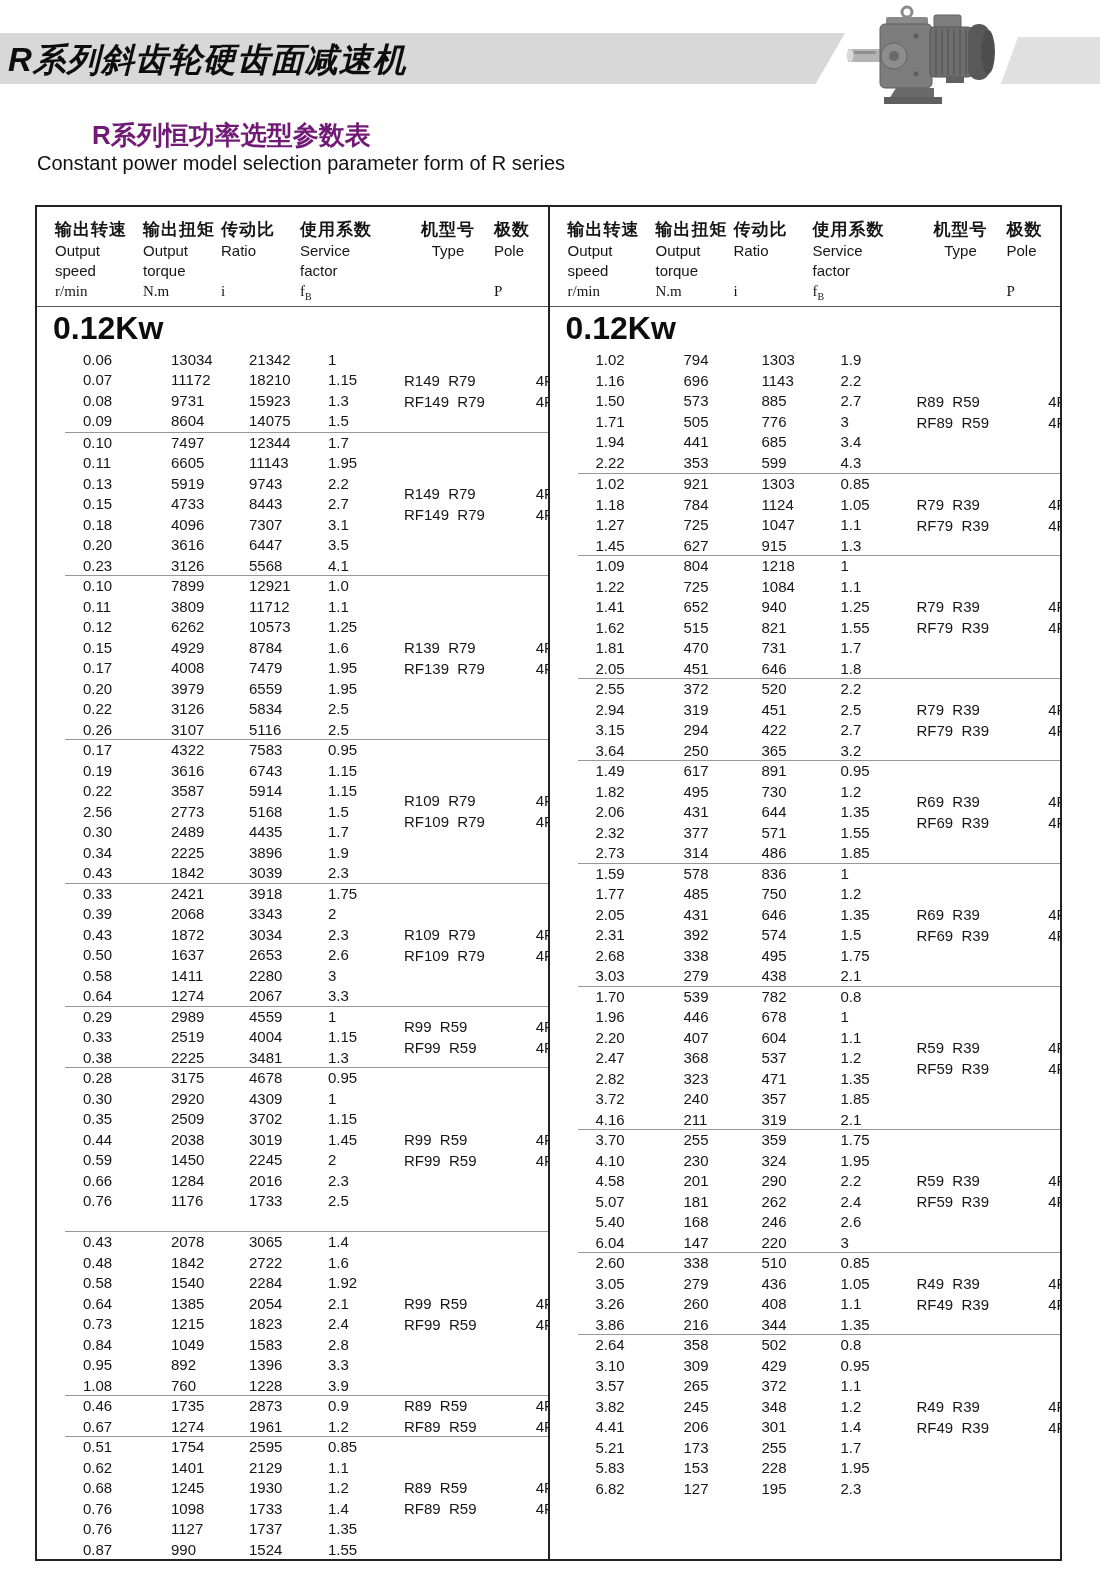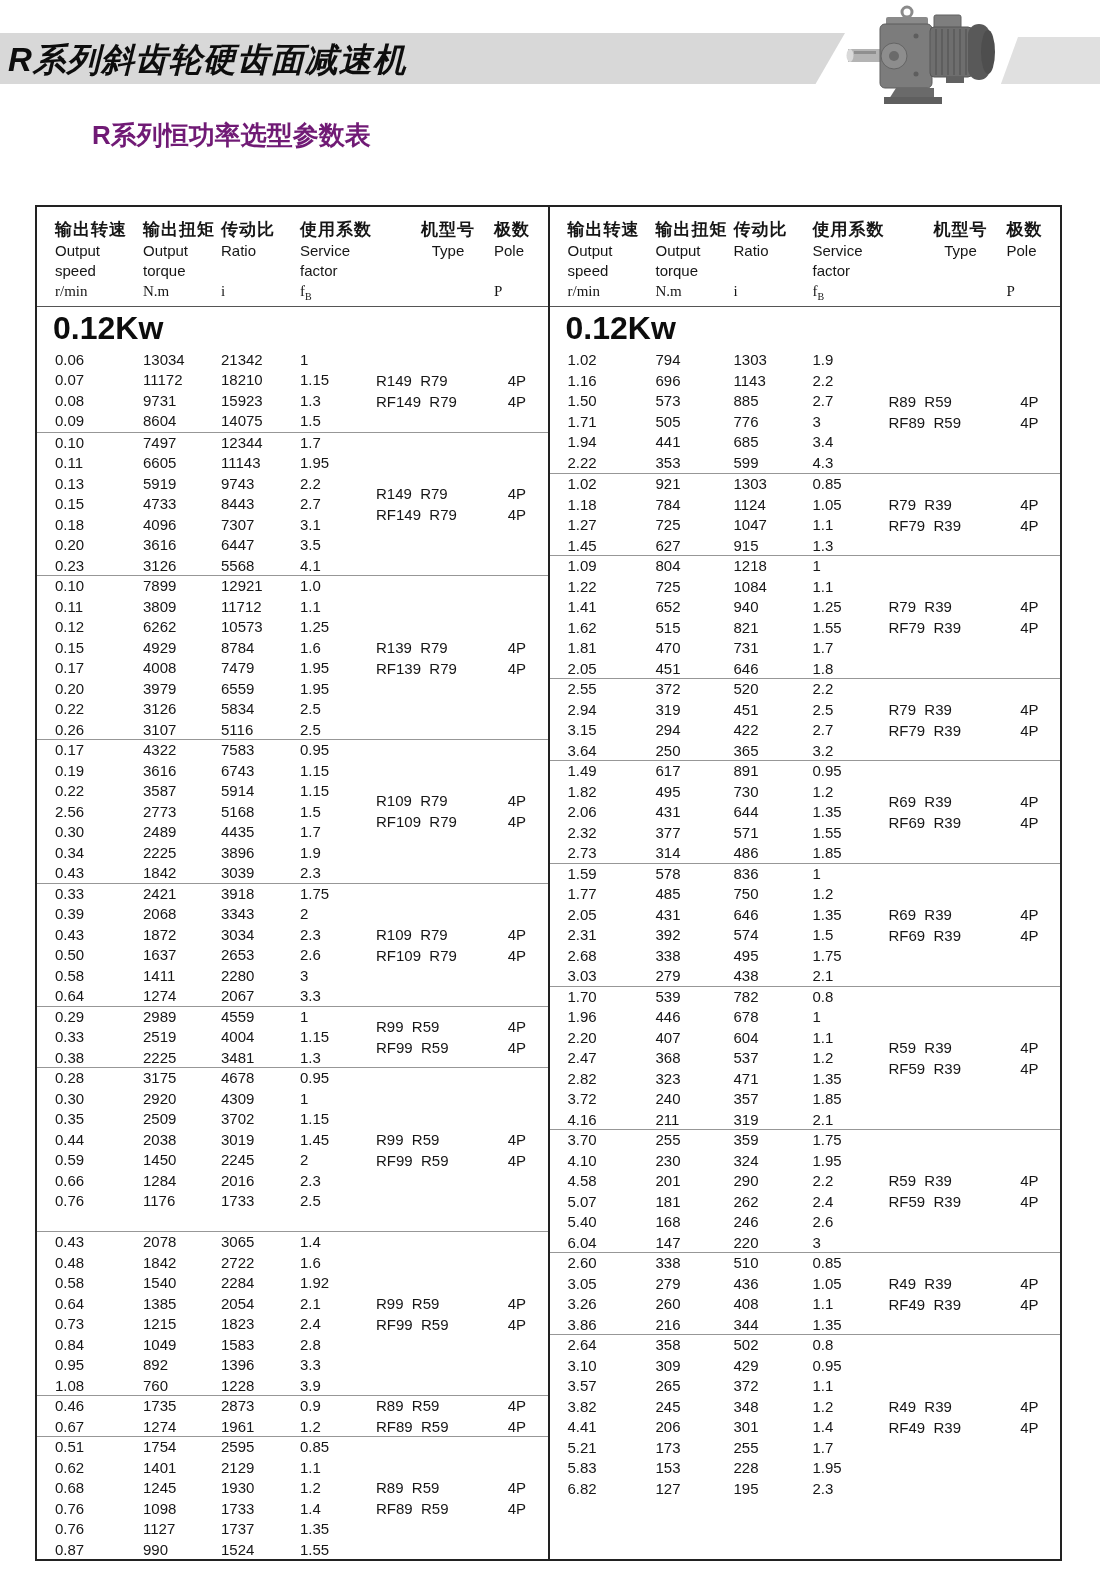--- a/index.html
+++ b/index.html
@@ -31,21 +31,21 @@
   .th{font-size:15px;}
   .th-zh{font-weight:bold;font-size:17px;height:22px;line-height:22px;letter-spacing:1px;}
   .th-en{height:20px;line-height:20px;}
   .th-unit{height:20px;line-height:20px;font-family:Liberation Serif, serif;}
   .th-unit sub{font-size:10px;}
   .th-4{text-align:center;padding-left:26px;}
   .th-5{text-align:left;padding-right:6px;}
 
   .kw{height:43px;line-height:43px;padding-left:16px;font-size:32px;font-weight:bold;color:#0d0d0d;}
 
-  .groups{flex:1;display:flex;flex-direction:column;}
+  .groups{flex:1;display:flex;flex-direction:column;padding-left:28px;}
   .group{position:relative;box-sizing:border-box;border-top:1px solid #979797;overflow:hidden;}
   .group.first{border-top:none;}
   .row{display:grid;grid-template-columns:88px 78px 79px 76px;padding-left:18px;
     height:20.5px;line-height:20.5px;font-size:15px;}
   .cell{display:block;}
 
   .typebox{position:absolute;left:339px;top:50%;transform:translateY(-50%);width:150px;}
   .typeline{display:flex;justify-content:space-between;height:21px;line-height:21px;font-size:15px;align-items:center;}
   .type{white-space:pre;}
   .pole{white-space:pre;}
@@ -74,20 +74,21 @@
     <rect x="84" y="23" width="42" height="50" rx="4" fill="#6e6e6e" stroke="#565656"></rect>
     <path d="M90 25v46 M96 25v46 M102 25v46 M108 25v46 M114 25v46 M120 25v46" stroke="#5a5a5a" stroke-width="1.5"></path>
     <rect x="122" y="20" width="22" height="56" rx="11" fill="#595959"></rect>
     <ellipse cx="142" cy="48" rx="7" ry="22" fill="#4e4e4e"></ellipse>
     <polygon points="50,84 43,95 88,95 88,84" fill="#6a6a6a"></polygon>
     <rect x="38" y="93" width="58" height="7" fill="#5f5f5f"></rect>
     <rect x="100" y="73" width="18" height="6" fill="#616161"></rect>
   </svg>
 
   <div class="sec-title-zh">R系列恒功率选型参数表</div>
+  <div class="sec-title-en">Constant power model selection parameter form of R series</div>
 
   <div class="param-table">
     <div class="half half-left">
       <div class="thead">
           <div class="th th-0">
             <div class="th-zh">输出转速</div>
             <div class="th-en">Output</div>
             <div class="th-en">speed</div>
             <div class="th-unit">r/min</div>
           </div>

